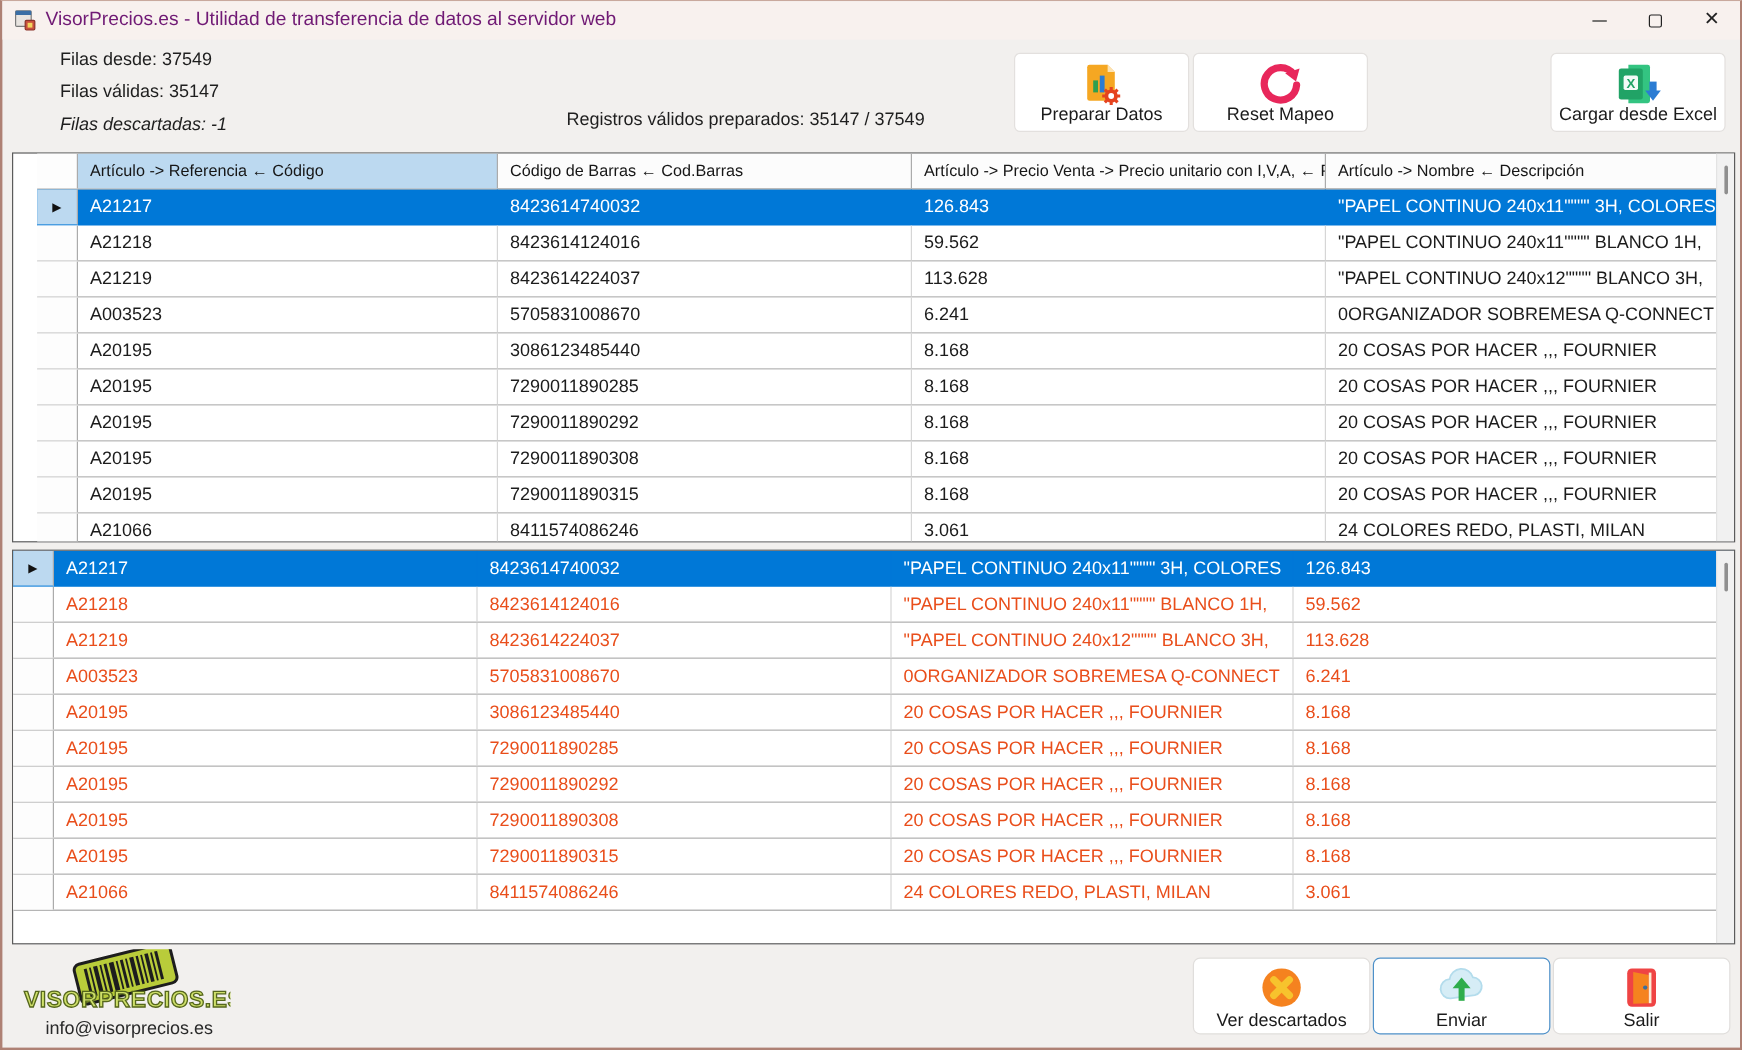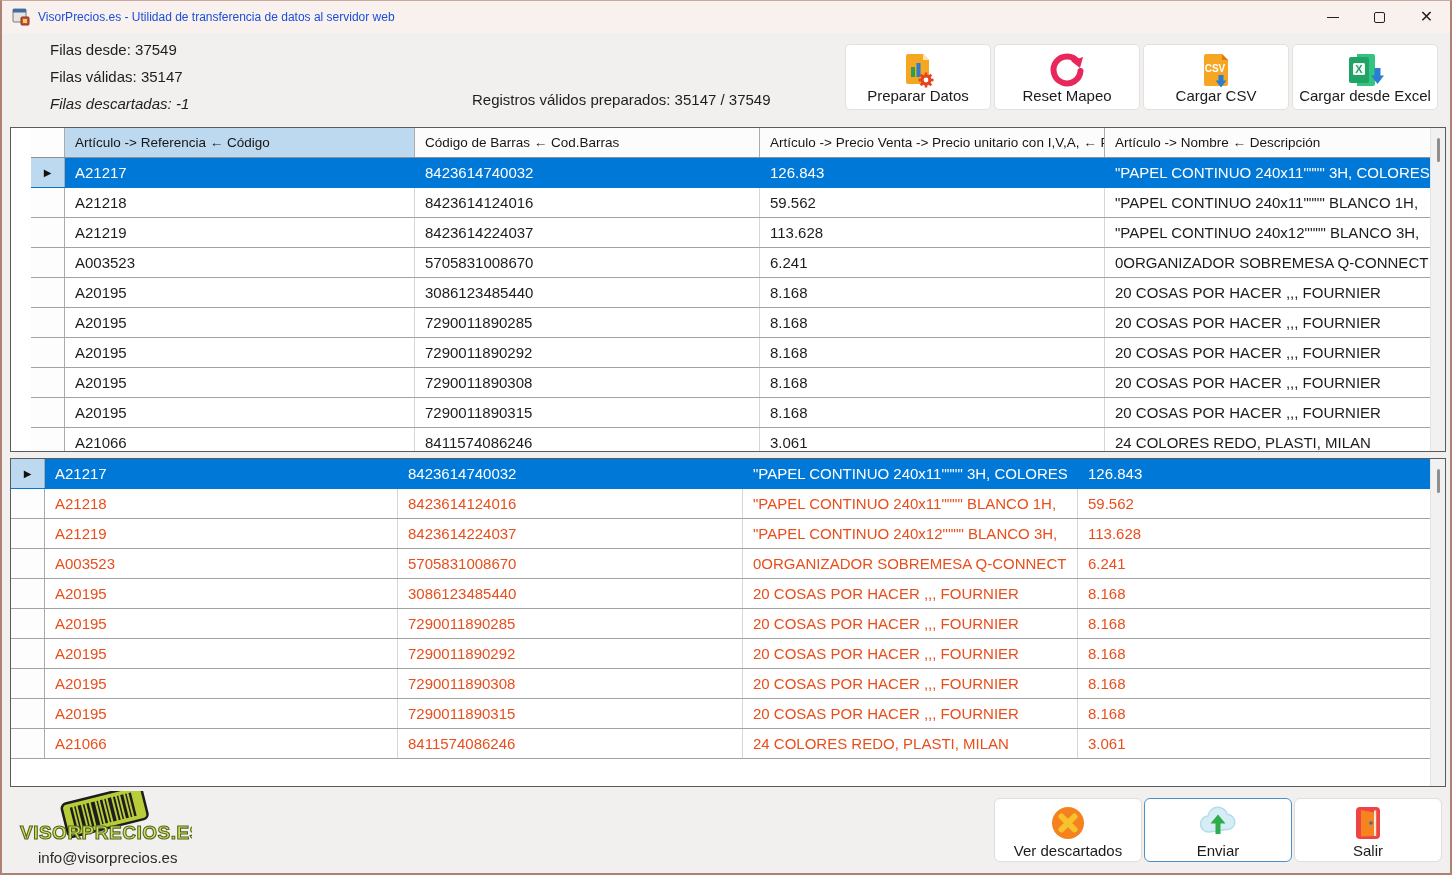--- a/index.html
+++ b/index.html
@@ -14,21 +14,21 @@
     position:relative; width:1452px; height:875px;
     border:2px solid #ae8174; border-top:1px solid #c9a99d;
     background:#f2f0ee;
   }
   
   .titlebar {
     position:absolute; left:0; top:0; width:100%; height:32px;
     background:#f8f1ee; display:flex; align-items:center;
   }
   .titlebar .appicon { margin:0 8px 0 10px; width:18px; height:18px; }
-  .titlebar .title { font-size:12px; color:#1d4ed8; }
+  .titlebar .title { font-size:16px; color:#701a75; }
   .wincontrols { position:absolute; right:0; top:0; height:32px; display:flex; }
   .wbtn { width:47px; height:32px; display:flex; align-items:center; justify-content:center; color:#222; font-size:15px; }
   .wbtn .minglyph { display:block; width:12px; height:0; border-top:1.4px solid #222; }
   .wbtn .maxglyph { display:block; width:11px; height:11px; border:1.4px solid #222; border-radius:2px; }
   .wbtn .closeglyph { font-size:16px; line-height:1; }
   
   .stat-line { position:absolute; font-size:15px; color:#1e1e1e; }
   .prepared-line { position:absolute; left:470px; top:90px; font-size:15px; color:#1e1e1e; }
   
   .tbtn {
@@ -142,32 +142,20 @@
   </div>
 
   <div class="tbtn" style="left:992px;">
     <svg width="40" height="40" viewBox="0 0 40 40">
       <path d="M 31 11 A 13.5 13.5 0 1 0 33.5 20" fill="none" stroke="#e8275b" stroke-width="6" stroke-linecap="round"></path>
       <path d="M 24 10 L 36 6 L 33 17 Z" fill="#e8275b"></path>
     </svg>
     <span>Reset Mapeo</span>
   </div>
 
-  <div class="tbtn" style="left:1141px;">
-    <svg width="40" height="40" viewBox="0 0 40 40">
-      <path d="M10 3 h16 l6 6 v24 a2 2 0 0 1 -2 2 h-20 a2 2 0 0 1 -2 -2 v-28 a2 2 0 0 1 2 -2 z" fill="#f6a623"></path>
-      <path d="M26 3 l6 6 h-6 z" fill="#e07b10"></path>
-      <text x="19" y="21" text-anchor="middle" font-family="Liberation Sans, sans-serif" font-size="10" font-weight="bold" fill="#fff">CSV</text>
-      <g fill="#2b7cd3">
-        <rect x="22.5" y="24" width="5" height="6"></rect>
-        <path d="M19.5 29.5 h11 l-5.5 7 z"></path>
-      </g>
-    </svg>
-    <span>Cargar CSV</span>
-  </div>
 
   <div class="tbtn" style="left:1290px;">
     <svg width="44" height="40" viewBox="0 0 44 40">
       <path d="M14 3 h16 a2 2 0 0 1 2 2 v28 a2 2 0 0 1 -2 2 h-16 z" fill="#33c481"></path>
       <rect x="6" y="6" width="20" height="26" rx="2" fill="#21a366"></rect>
       <rect x="10" y="12" width="12" height="12" rx="1.5" fill="#ffffff" opacity="0.95"></rect>
       <text x="16" y="22" text-anchor="middle" font-family="Liberation Sans, sans-serif" font-size="11" font-weight="bold" fill="#21a366">X</text>
       <g fill="#2b7cd3">
         <rect x="31.5" y="17" width="6" height="8"></rect>
         <path d="M28 24.5 h13 l-6.5 8.5 z"></path>

